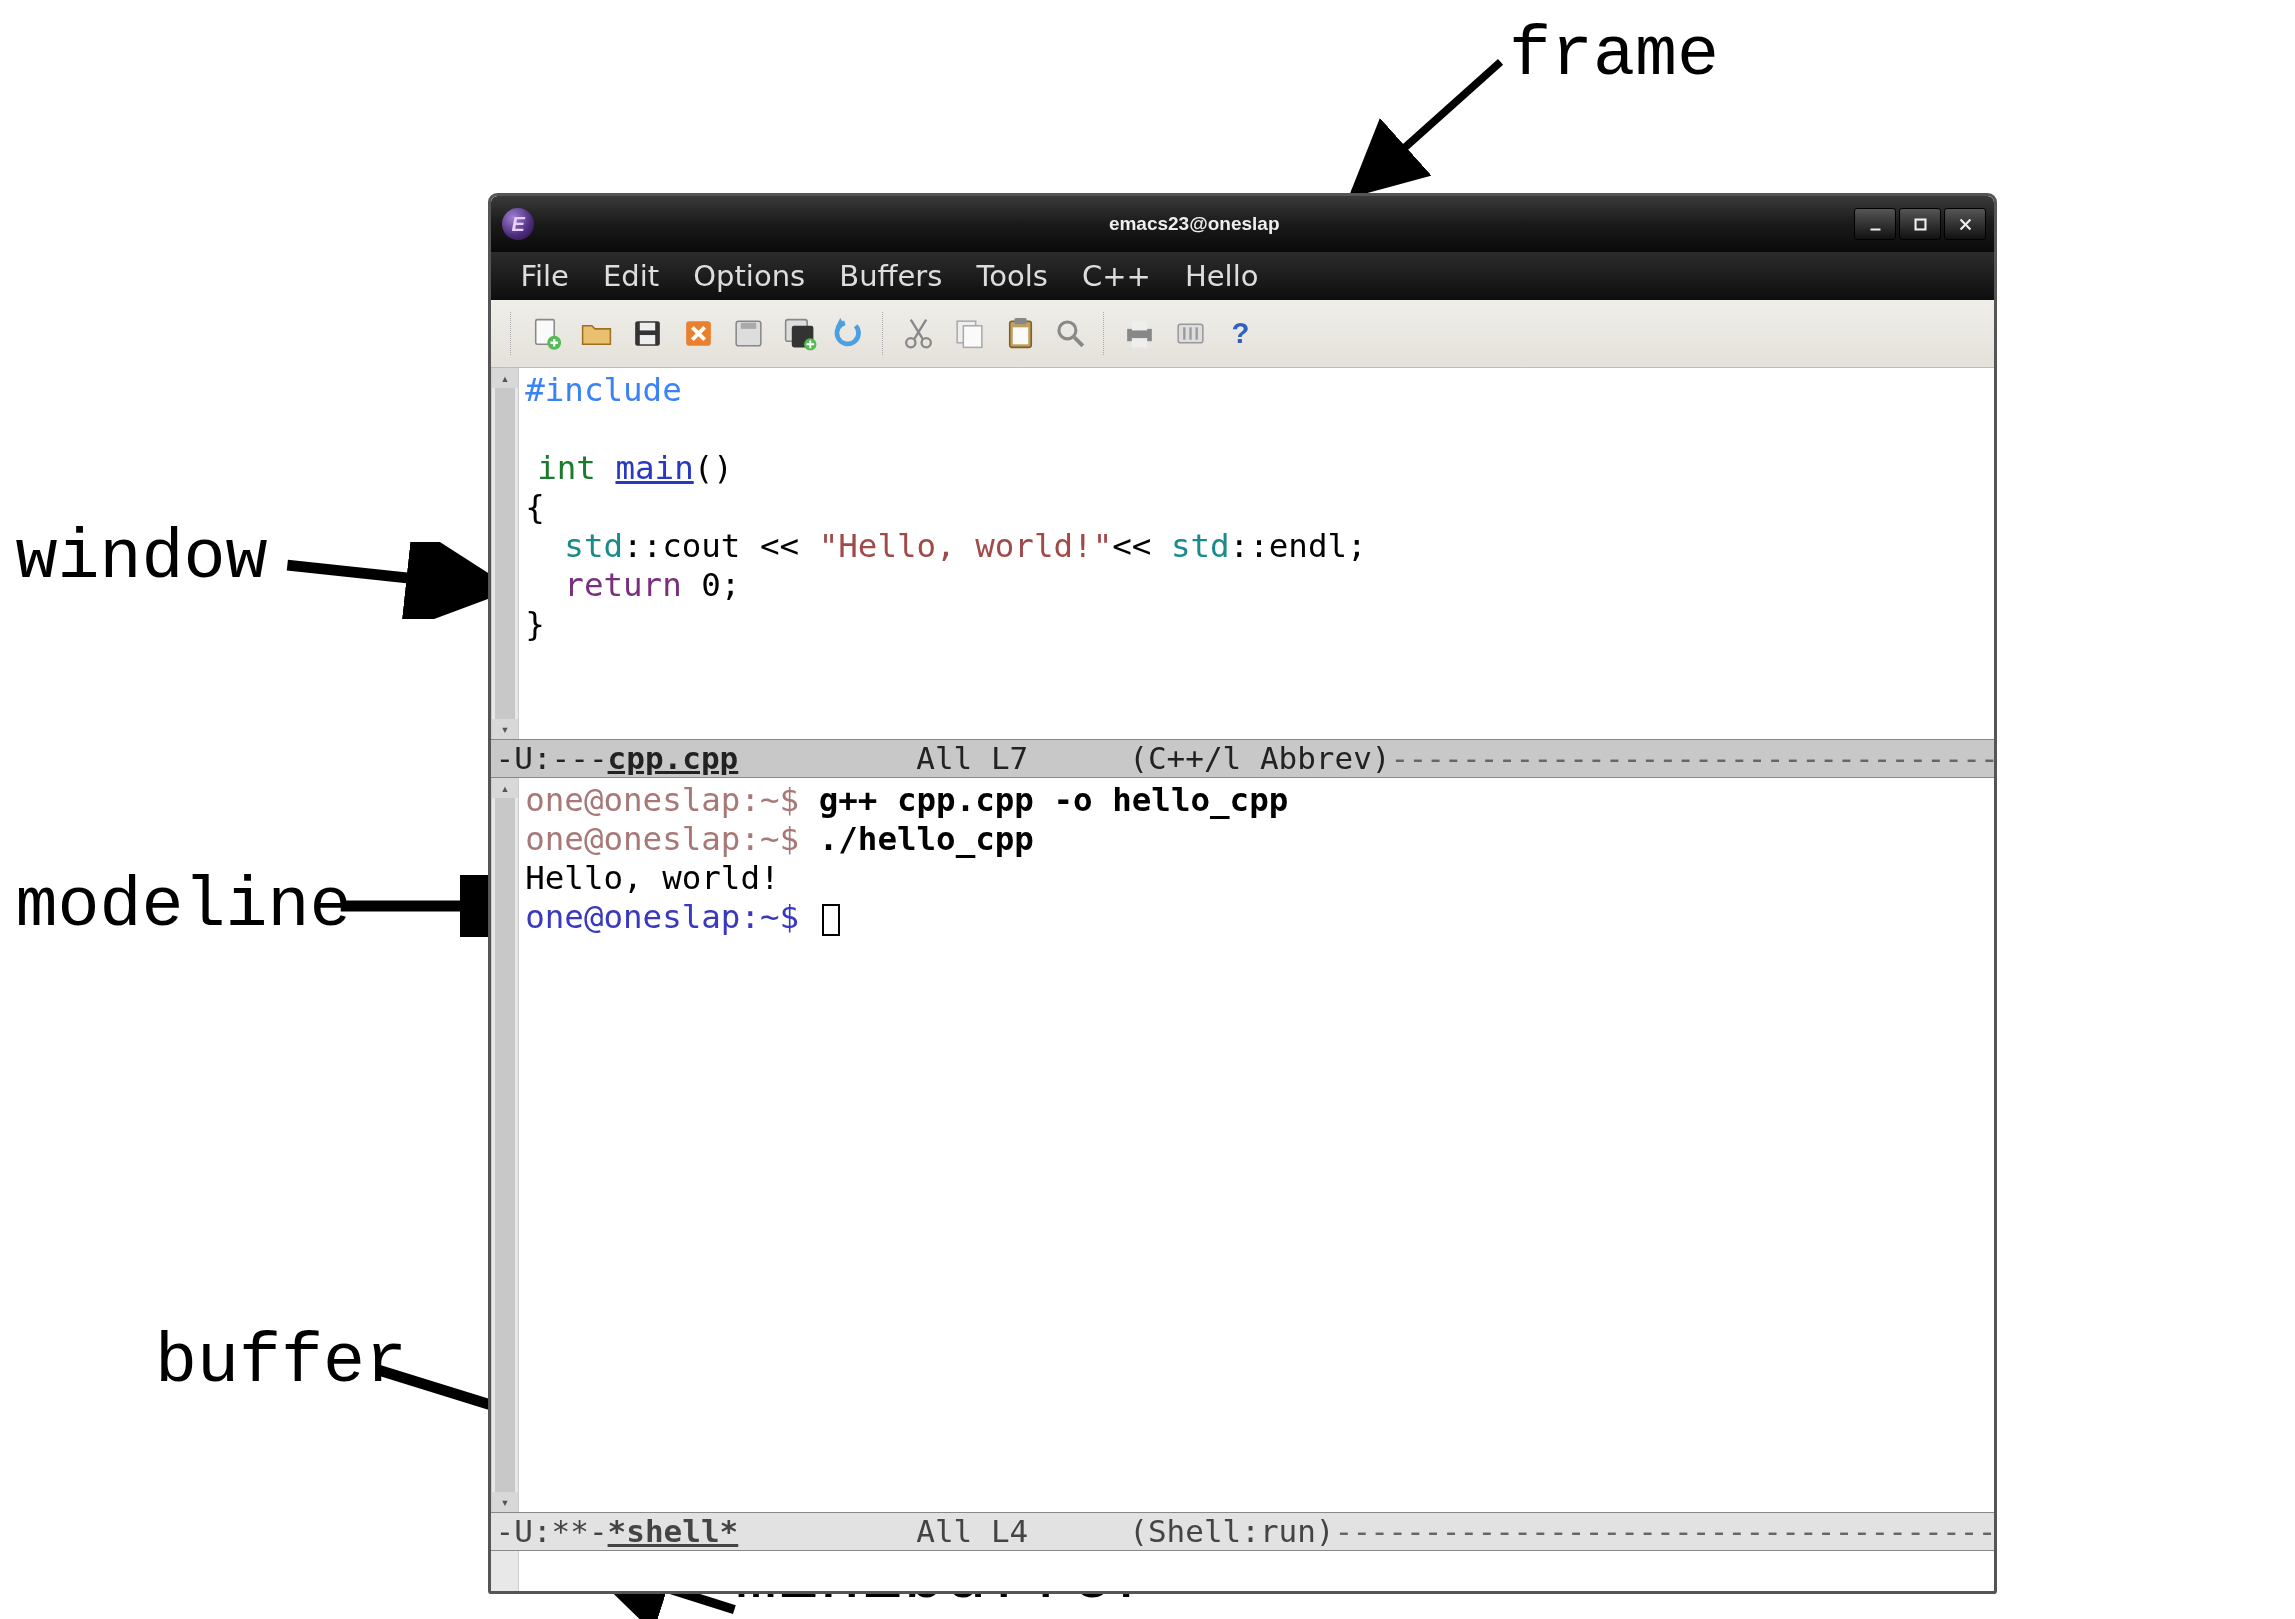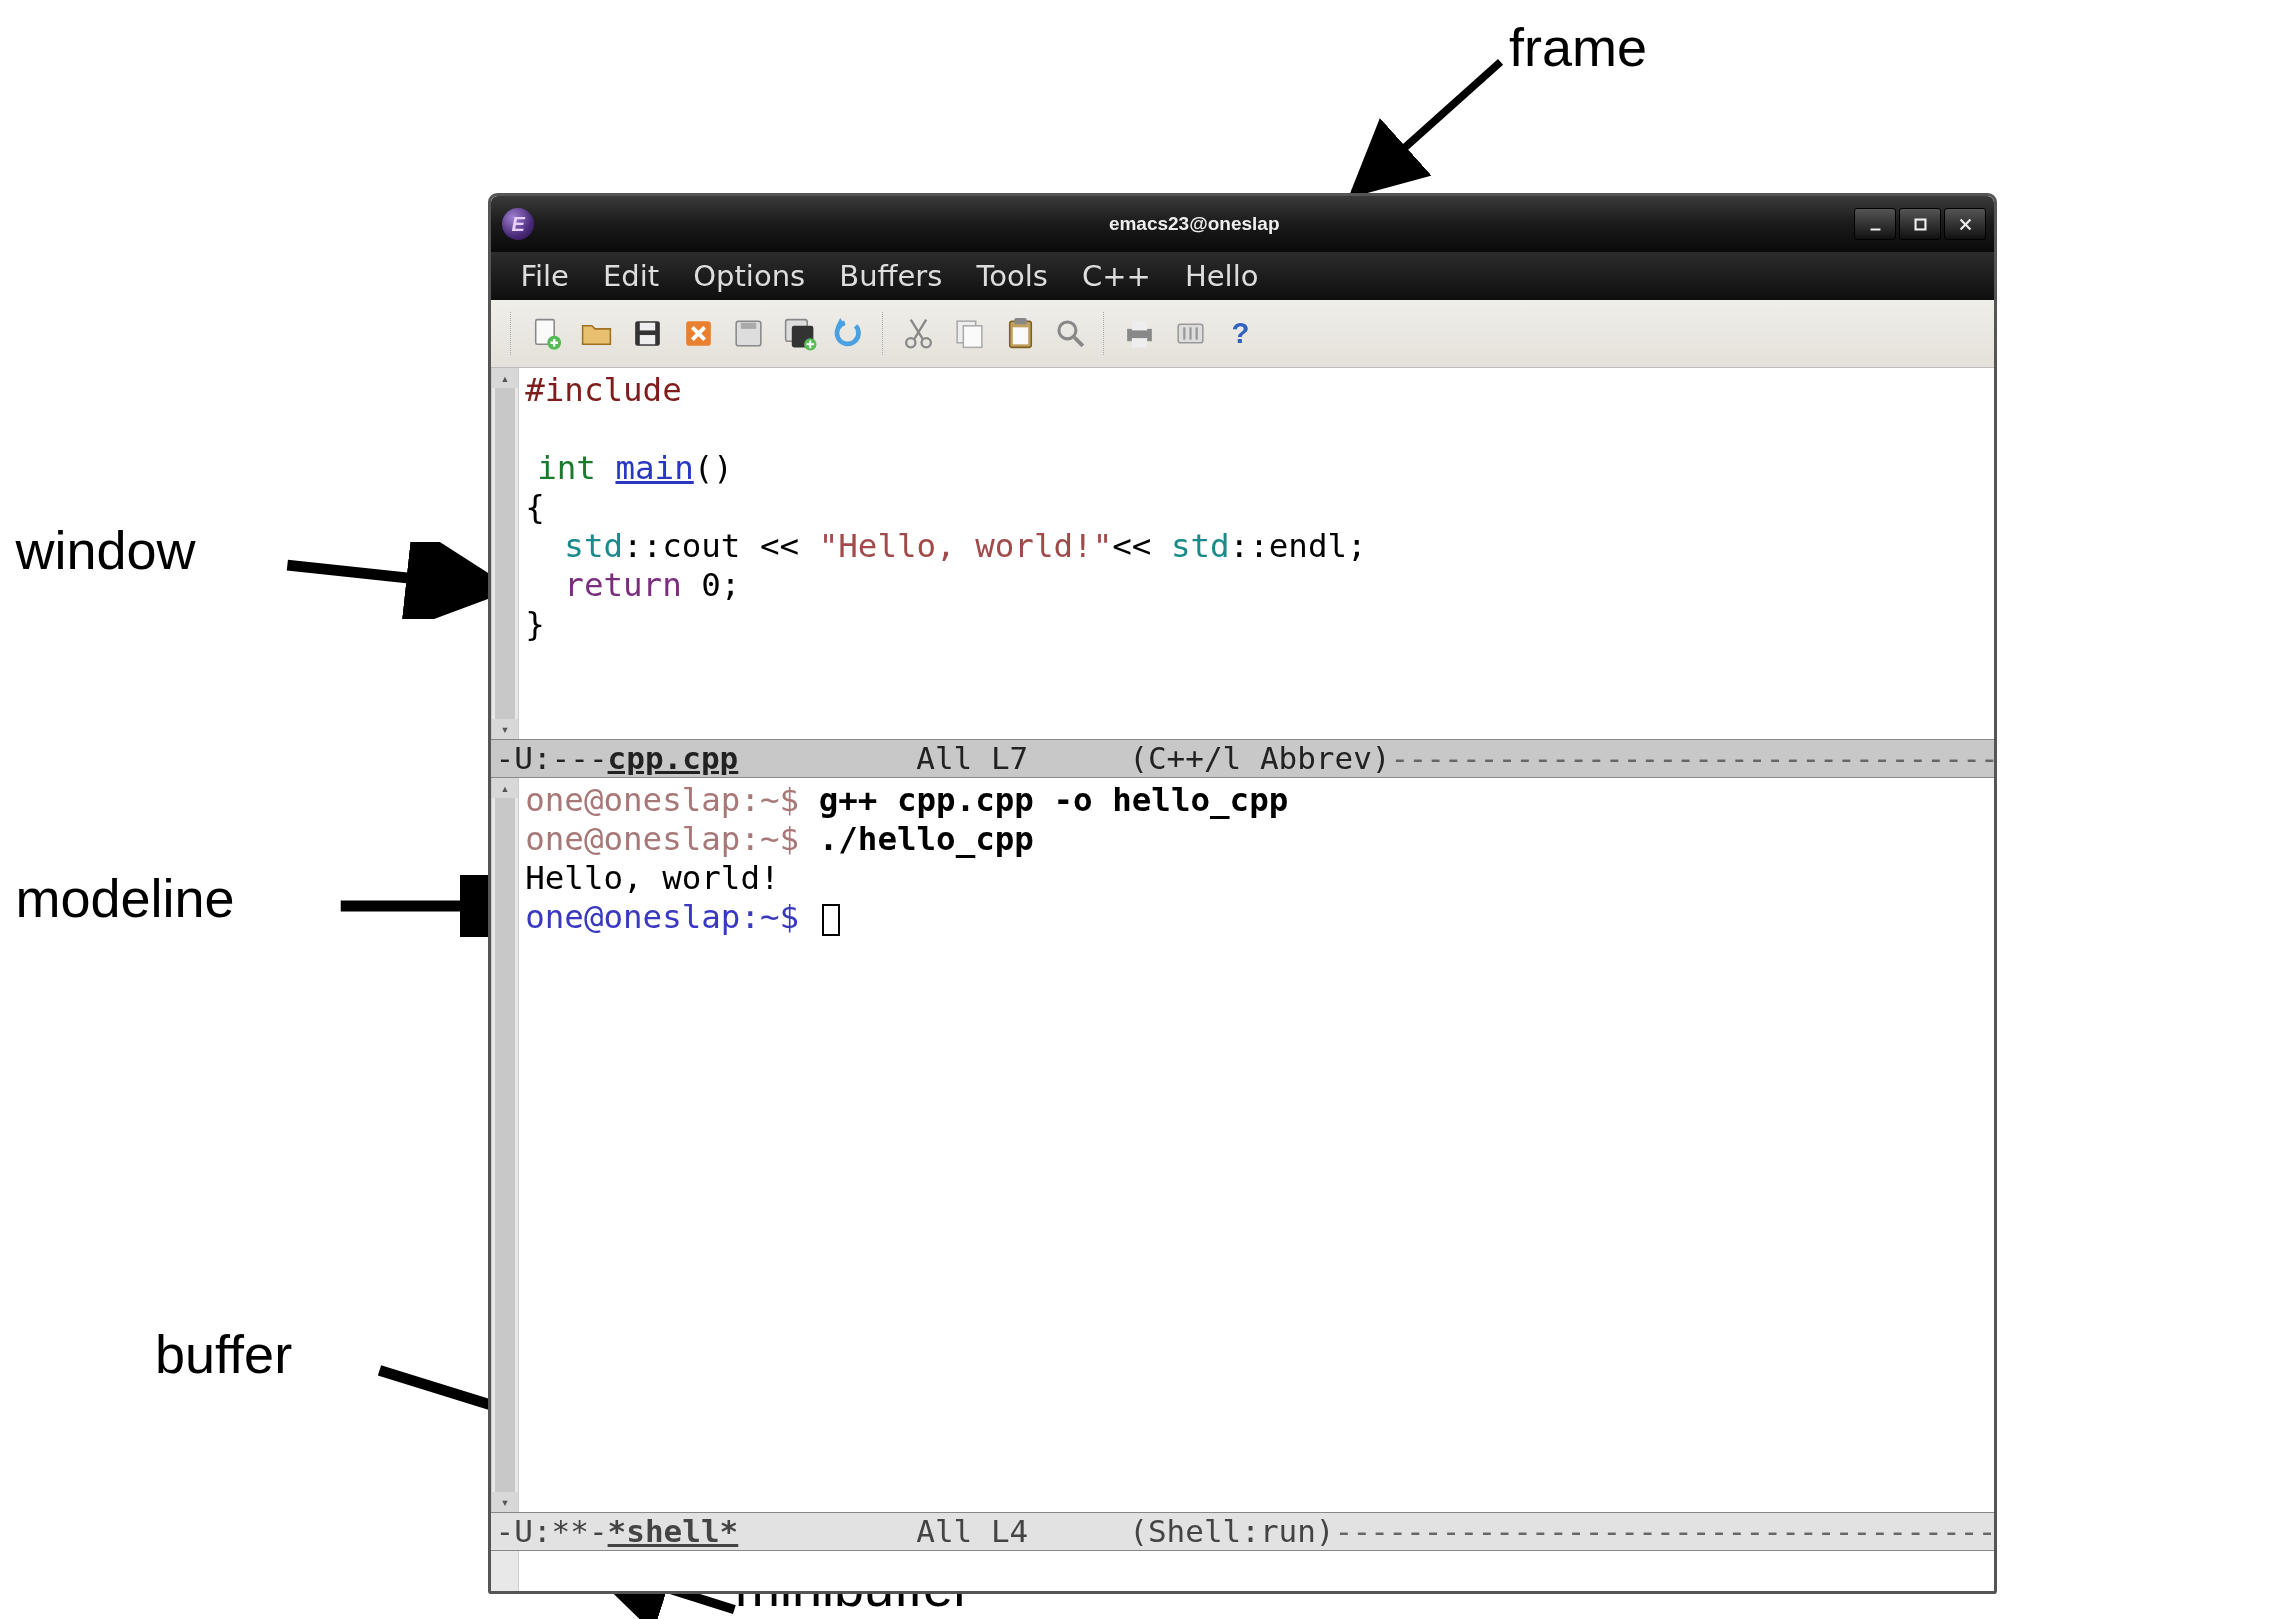--- a/index.html
+++ b/index.html
@@ -5,22 +5,22 @@
   * { box-sizing: border-box; margin: 0; padding: 0; }
   body {
     background: #fff;
     font-family: sans-serif;
     width: 2295px;
     height: 1620px;
     position: relative;
   }
   .annotation {
     position: absolute;
-    font-size: 54px;
-    font-family: Liberation Sans, sans-serif;
+    font-size: 70px;
+    font-family: Liberation Mono, monospace;
     color: #000;
     white-space: nowrap;
   }
   .arrow-svg { position: absolute; pointer-events: none; }
 
   .frame {
     position: absolute;
     left: 488px;
     top: 193px;
     width: 1509px;
@@ -164,21 +164,21 @@
     background:#fff;
     display:flex;
     font-family:"DejaVu Sans Mono",monospace;
     font-size:31px;
   }
   .minibuffer .scrollbar-mini {
     width:28px; background:#e8e8e8; border-right:0.8px solid #ccc;
   }
 
   
-  .c-pre  { color:#7f1d1d; }
+  .c-pre  { color:#3b82f6; }
   .c-kw   { color:#7a2e7e; }
   .c-type { color:#1a7a2e;margin-left:12px; }
   .c-fn   { color:#2838c0;text-decoration:underline; }
   .c-ns   { color:#1a8a8a; }
   .c-str  { color:#a04a4a; }
   .c-prompt { color:#a87878; }
   .c-cmd  { color:#000; font-weight:bold; }
   .c-prompt2 { color:#3838c0; }
   .cursor-box { display:inline-block; width:18.6px; height:32.5px; border:2.3px solid #000; vertical-align:text-bottom; margin-left:3.1px;}
 </style>

